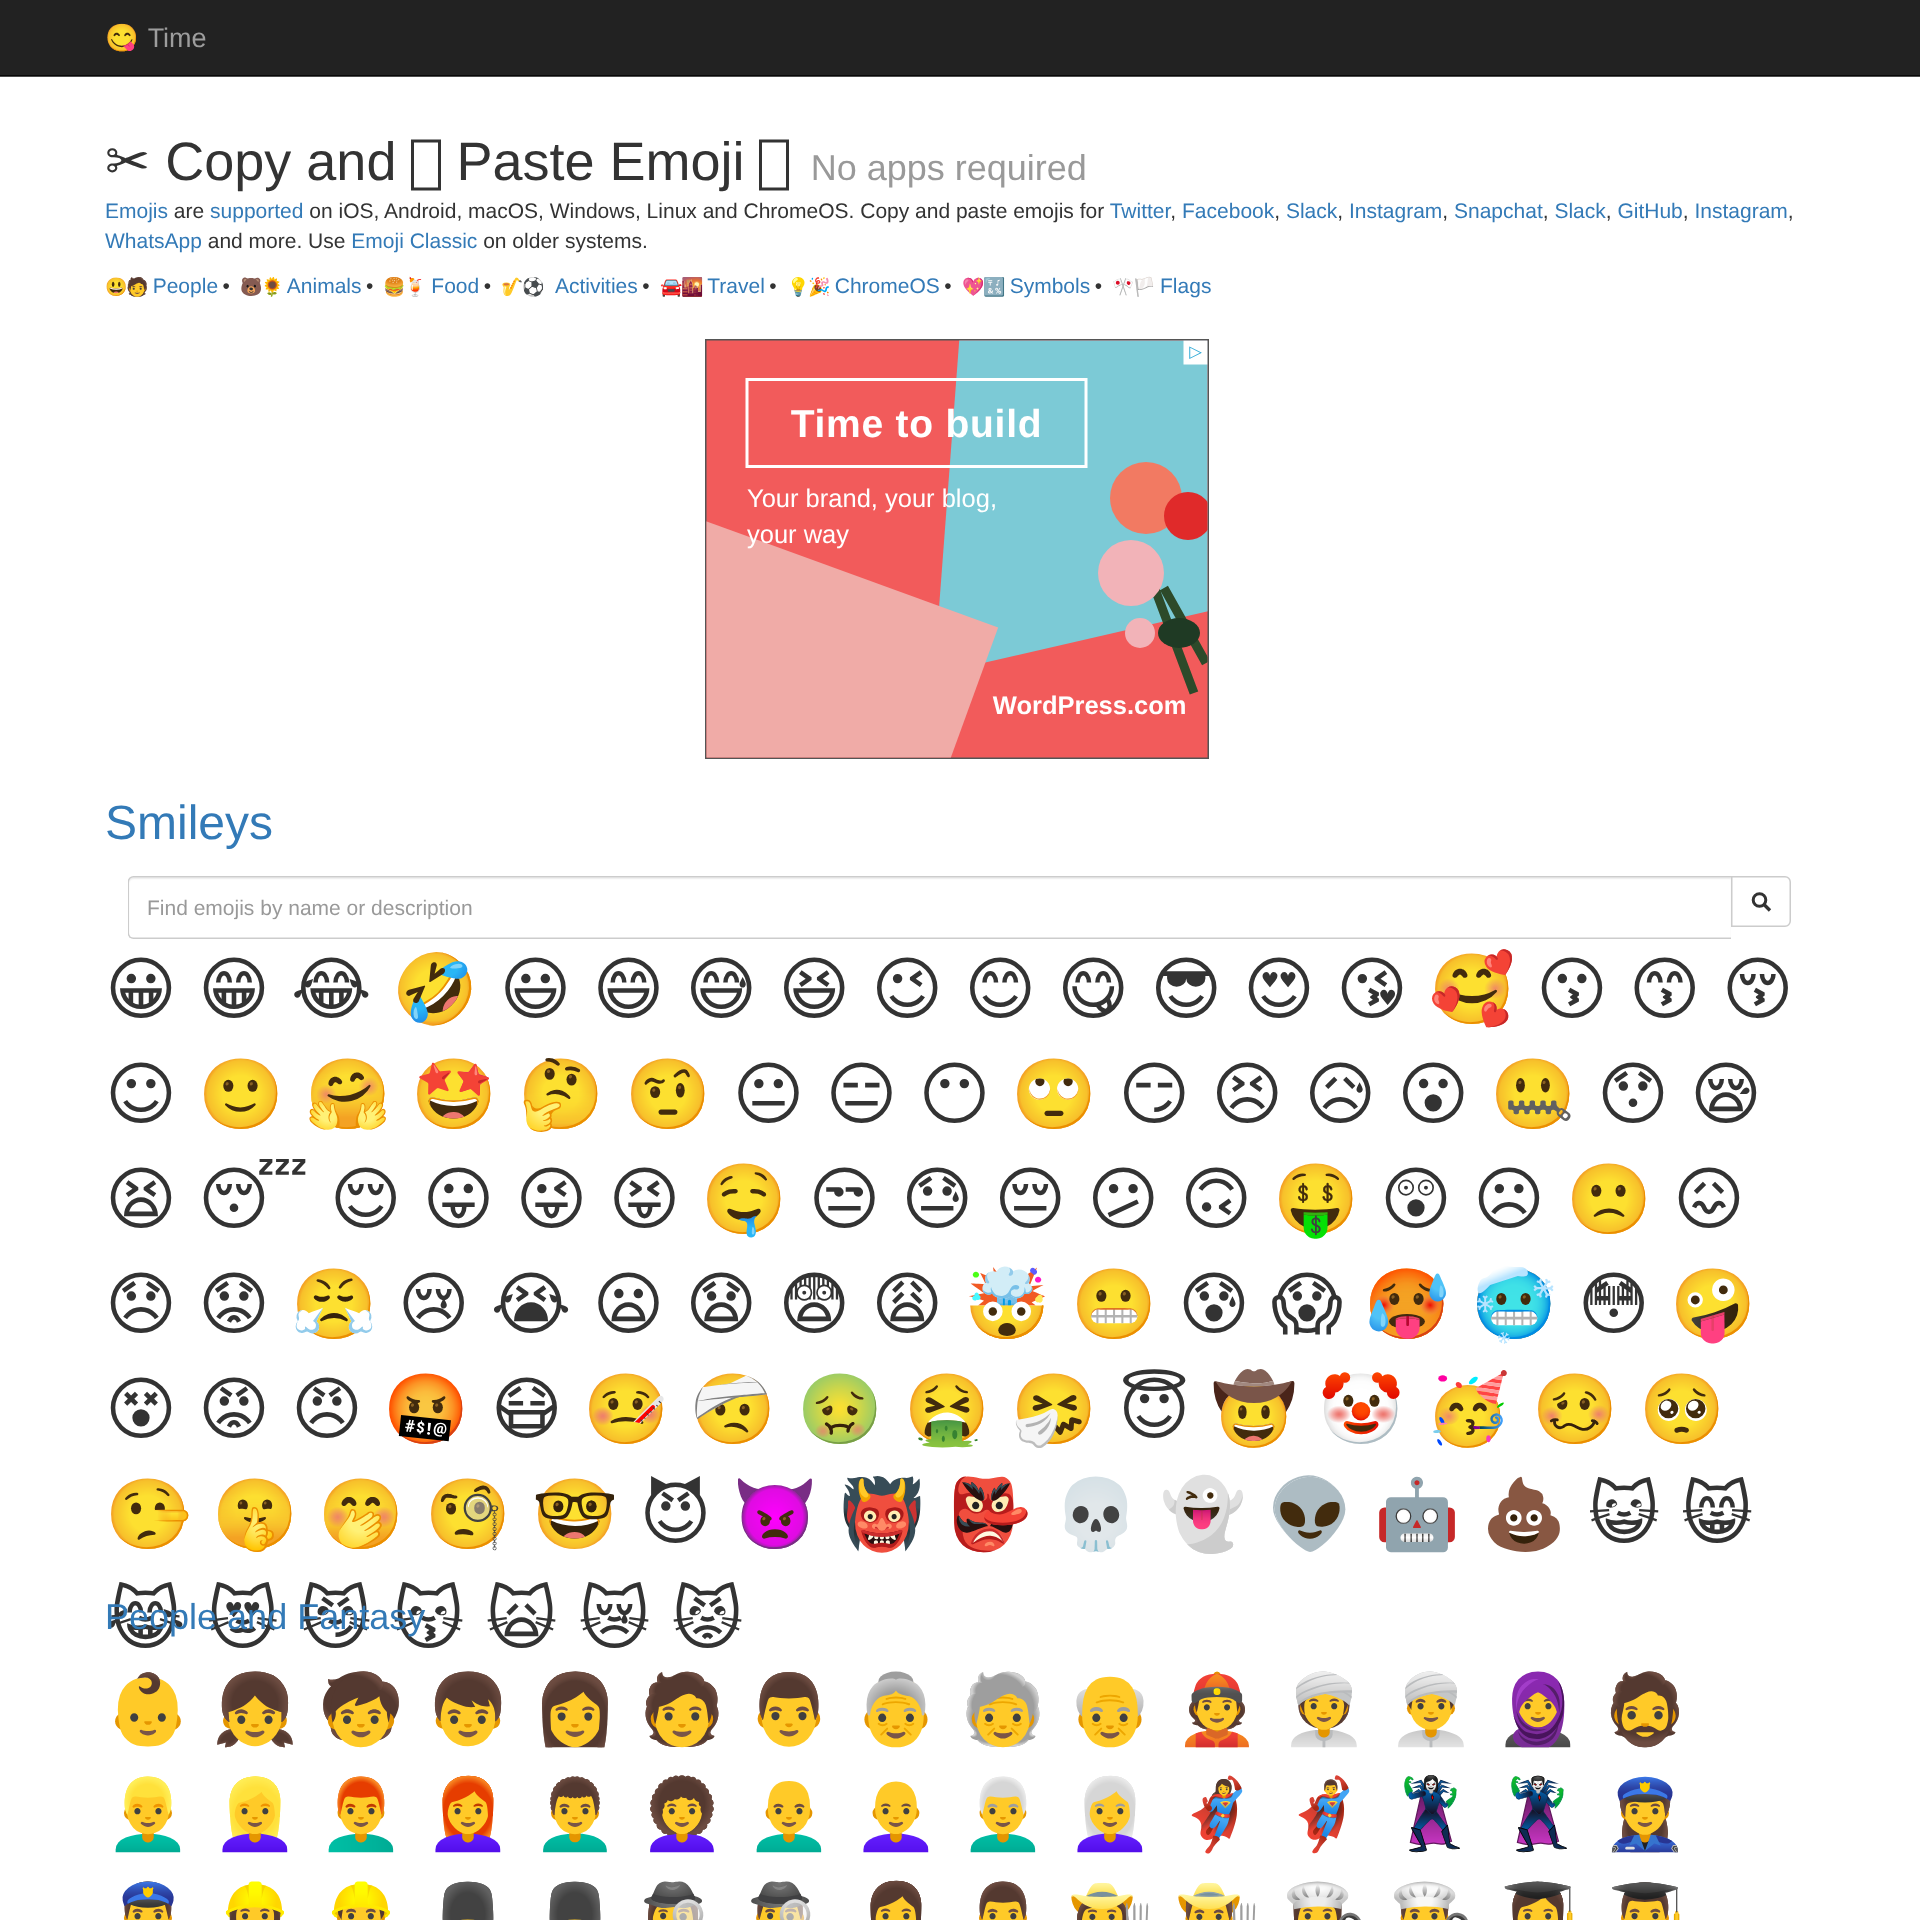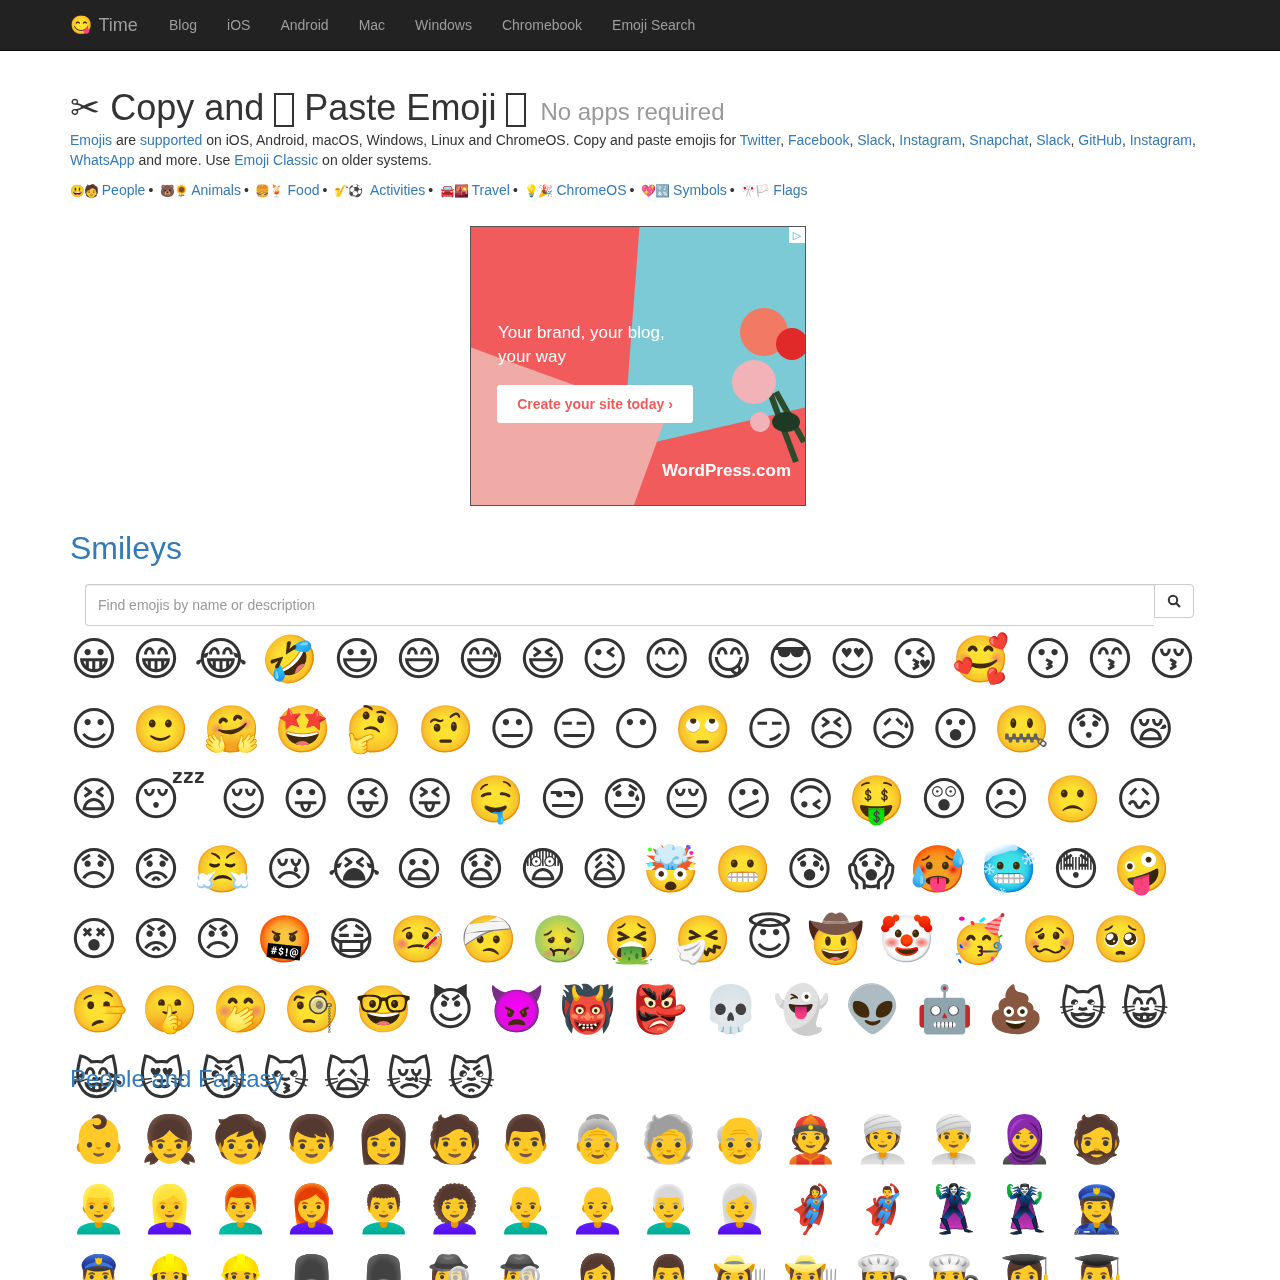--- a/index.html
+++ b/index.html
@@ -43,29 +43,20 @@
   .people-grid .em { font-size: 46px; margin-right: 14px; }
 </style>
 </head>
 <body>
 
 <nav class="navbar">
   <a class="brand" href="#">
     <span class="logo">😋</span>
     <span>Time</span>
   </a>
-  <div class="nav">
-    <a href="#">Blog</a>
-    <a href="#">iOS</a>
-    <a href="#">Android</a>
-    <a href="#">Mac</a>
-    <a href="#">Windows</a>
-    <a href="#">Chromebook</a>
-    <a href="#">Emoji Search</a>
-  </div>
 </nav>
 
 <h1 class="title">
   <span>✂ Copy and</span>
   <span class="tofu" style="width:20px;height:34px;"></span>
   <span>Paste Emoji</span>
   <span class="tofu" style="width:20px;height:34px;"></span>
   <span class="small">No apps required</span>
 </h1>
 
@@ -88,22 +79,22 @@
   <div class="teal"></div>
   <div class="pink"></div>
   <svg class="flowers" viewBox="0 0 80 170">
     <path d="M40 80 L70 160 M50 90 L78 140" stroke="#2d4a2a" stroke-width="6" fill="none"></path>
     <circle cx="38" cy="30" r="24" fill="#f27a62"></circle>
     <circle cx="66" cy="42" r="16" fill="#e02a2a"></circle>
     <circle cx="28" cy="80" r="22" fill="#f2b3b8"></circle>
     <circle cx="34" cy="120" r="10" fill="#f2b3b8"></circle>
     <ellipse cx="60" cy="120" rx="14" ry="10" fill="#1f3a24"></ellipse>
   </svg>
+  <div class="box">Time to build</div>
   <div class="sub">Your brand, your blog, your way</div>
-  <div class="cta">Create your site today ›</div>
   <div class="wp">WordPress.com</div>
   <div class="adchoice">▷</div>
 </div>
 
 <h2 class="section" style="top:528px;font-size:32px;line-height:40px;">Smileys</h2>
 
 <div class="search-group">
   <input type="text" placeholder="Find emojis by name or description" style="">
   <button>
     <svg width="14" height="14" viewBox="0 0 14 14">

